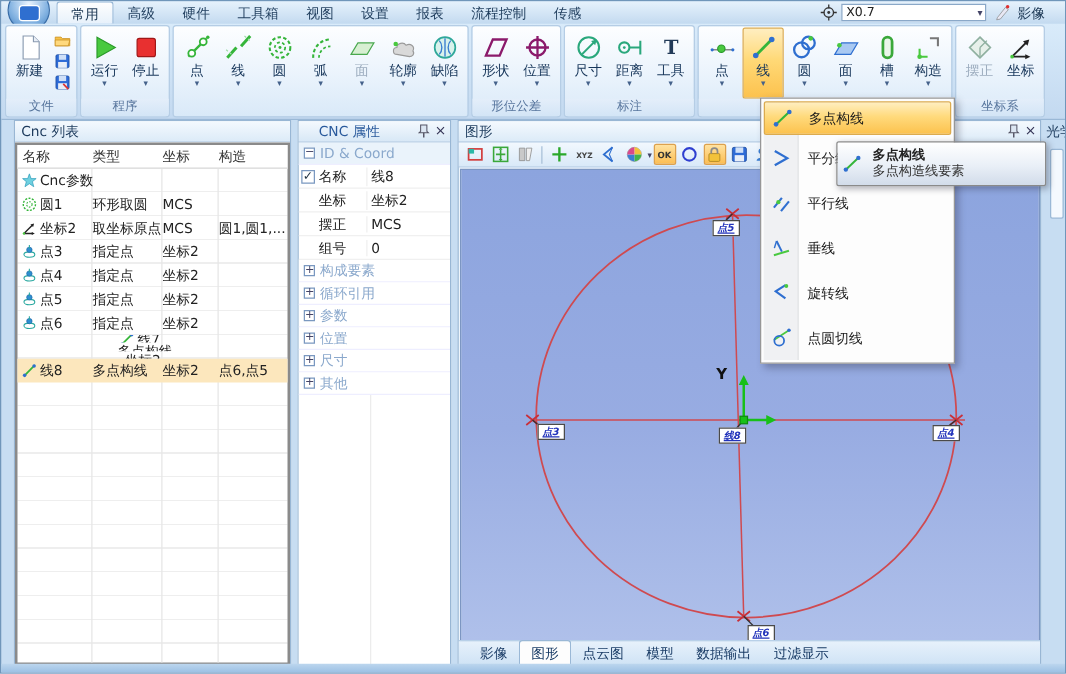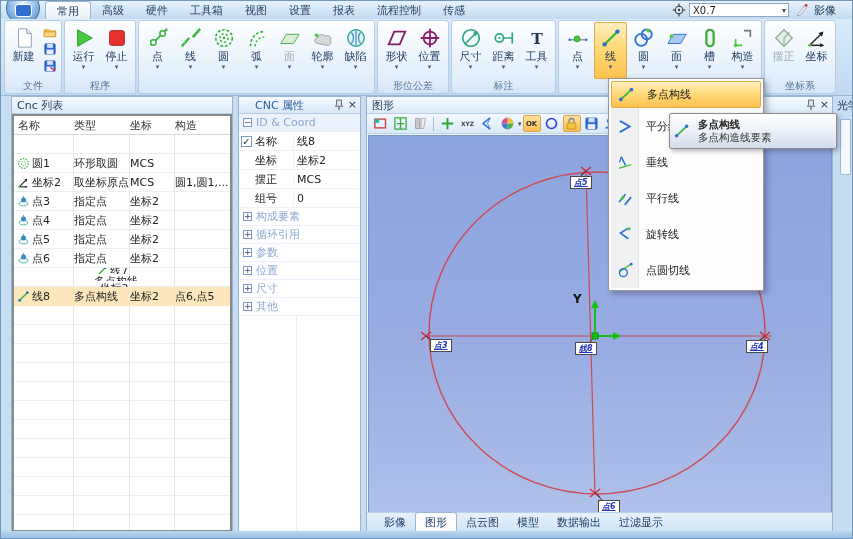--- a/index.html
+++ b/index.html
@@ -15,21 +15,21 @@
     background:radial-gradient(circle at 50% 35%,#eaf4ff,#7fb0e0 60%,#3e78b8);
     border:1px solid #3a6ea8;}
   .orb .inner{position:absolute;left:8px;top:12px;width:17px;height:13px;border-radius:3px;
     background:#2f6fd0;border:1px solid #fff;}
   .tabs{position:absolute;left:44px;top:0;height:18px;display:flex;text-align:right;}
   .tab{height:18px;padding:2px 11px 0;font-size:11px;color:#1e3c5c;white-space:nowrap;}
   .tab.active{background:linear-gradient(#fefefe,#e7f1fb);border:1px solid #9ab8d6;border-bottom:none;
     border-radius:3px 3px 0 0;color:#16324f;}
   .tb-right{position:absolute;right:42px;top:1px;height:16px;display:flex;align-items:center;}
   .tb-ic{width:14px;height:14px;margin-right:3px;}
-  .combo{width:100px;height:14px;background:#fff;border:1px solid #8aa8c8;font-size:10px;color:#222;
+  .combo{width:116px;height:14px;background:#fff;border:1px solid #8aa8c8;font-size:10px;color:#222;
     display:flex;align-items:center;padding:0 3px;position:relative;}
   .combo .dd{position:absolute;right:2px;font-size:8px;color:#446;}
   .mode-label{position:absolute;right:0px;top:2px;font-size:11px;color:#16324f;width:40px;}
 
   
   .ribbon{position:absolute;left:0;top:18px;width:853px;height:77px;
     background:linear-gradient(#d9ebfa,#c3d9f0);border-bottom:1px solid #9ab8d6;
     display:flex;align-items:stretch;padding:1px 0 1px 2px;}
   .rgroup{margin:0 1px;border:1px solid #b5cde5;border-radius:3px;
     background:linear-gradient(#fdfeff,#eaf3fc 55%,#d9e9f8);display:flex;flex-direction:column;}
@@ -488,20 +488,33 @@
     <div class="cnc-table" id="cnc-table">
       <div class="vline" style="left:59px"></div>
       <div class="vline" style="left:115px"></div>
       <div class="vline" style="left:160px"></div>
     <div class="lrow header" style="top: 0px;">
           <div class="lcell c-name" style="padding-left: 4px;">名称</div>
           <div class="lcell c-type">类型</div>
           <div class="lcell c-coord">坐标</div>
           <div class="lcell c-constr">构造</div>
         </div>
+        <div class="lrow" style="top: 19px;">
+          <div class="lcell c-name">
+            <span class="row-ic">
+              <svg viewBox="0 0 24 24">
+                <path d="M12 2l2.5 7H22l-5.5 4.5L18.5 21 12 16.5 5.5 21l2-7.5L2 9h7.5z" fill="#6fd0e0" stroke="#2a9ab8"></path>
+              </svg>
+            </span>
+            <span>Cnc参数</span>
+          </div>
+          <div class="lcell c-type"></div>
+          <div class="lcell c-coord"></div>
+          <div class="lcell c-constr"></div>
+        </div>
         <div class="lrow" style="top: 38px;">
           <div class="lcell c-name">
             <span class="row-ic">
               <svg viewBox="0 0 24 24">
                 <circle cx="12" cy="12" r="9" fill="none" stroke="#35b53a" stroke-width="2" stroke-dasharray="3 2"></circle>
                 <circle cx="12" cy="12" r="4" fill="none" stroke="#35b53a" stroke-width="1.6" stroke-dasharray="2.5 2"></circle>
               </svg>
             </span>
             <span>圆1</span>
           </div>
@@ -886,36 +899,36 @@
         <span class="mic">
           <svg viewBox="0 0 24 24">
             <path d="M4 4l14 8-14 8" fill="none" stroke="#2f6fd0" stroke-width="2.6"></path>
           </svg>
         </span>
         <span class="mlab">平分线</span>
       </div>
       <div class="mitem">
         <span class="mic">
           <svg viewBox="0 0 24 24">
+            <path d="M3 17l9-11" stroke="#2f6fd0" stroke-width="2.4"></path>
+            <path d="M11 21l9-11" stroke="#2f6fd0" stroke-width="2.4"></path>
+            <circle cx="8" cy="11" r="2.4" fill="#49c93f"></circle>
+          </svg>
+        </span>
+        <span class="mlab">平行线</span>
+      </div>
+      <div class="mitem">
+        <span class="mic">
+          <svg viewBox="0 0 24 24">
             <path d="M3 20l17-5" stroke="#49c93f" stroke-width="2.2"></path>
             <path d="M6 4l6 12" stroke="#2f6fd0" stroke-width="2.2"></path>
             <path d="M6 4l-2.5 8" stroke="#2f6fd0" stroke-width="1.6"></path>
           </svg>
         </span>
         <span class="mlab">垂线</span>
-      </div>
-      <div class="mitem">
-        <span class="mic">
-          <svg viewBox="0 0 24 24">
-            <path d="M3 17l9-11" stroke="#2f6fd0" stroke-width="2.4"></path>
-            <path d="M11 21l9-11" stroke="#2f6fd0" stroke-width="2.4"></path>
-            <circle cx="8" cy="11" r="2.4" fill="#49c93f"></circle>
-          </svg>
-        </span>
-        <span class="mlab">平行线</span>
       </div>
       <div class="mitem">
         <span class="mic">
           <svg viewBox="0 0 24 24">
             <path d="M16 3L5 10l11 8" fill="none" stroke="#2f6fd0" stroke-width="2.4"></path>
             <circle cx="17" cy="4" r="2.2" fill="#49c93f"></circle>
           </svg>
         </span>
         <span class="mlab">旋转线</span>
       </div>

